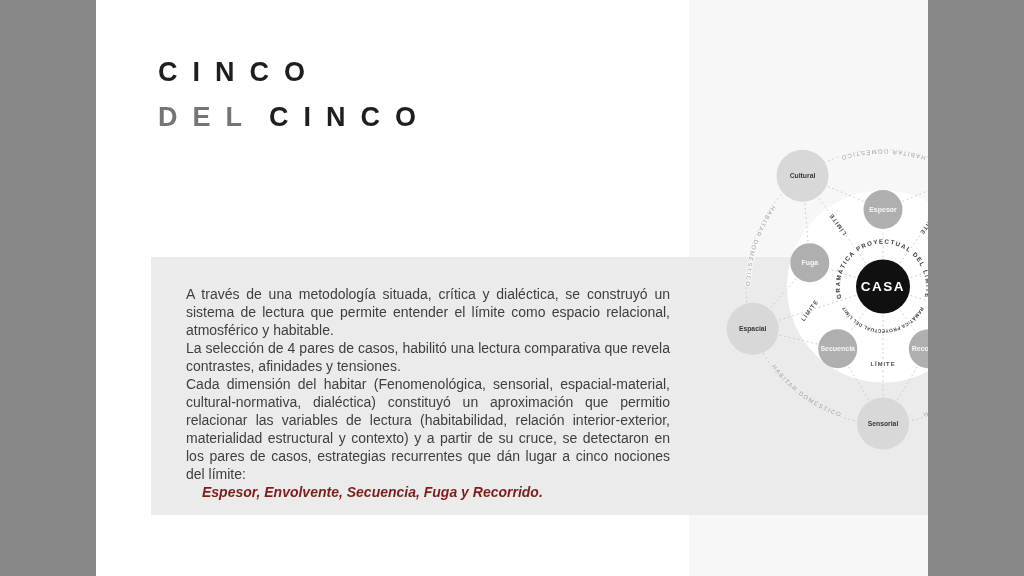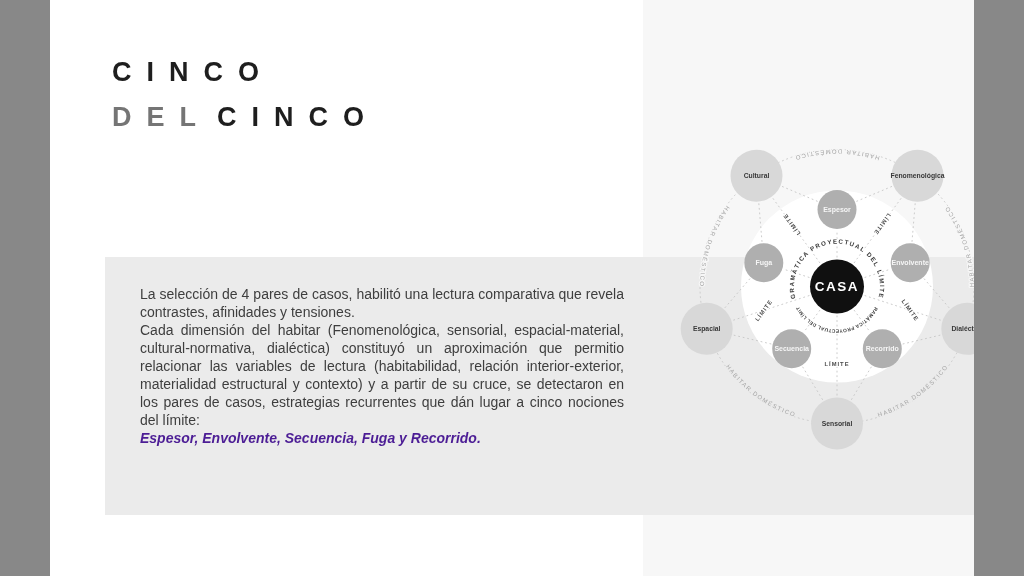--- a/index.html
+++ b/index.html
@@ -1,52 +1,53 @@
 <!DOCTYPE html>
 <html><head>
 <meta charset="utf-8">
 <style>
   html,body{margin:0;padding:0;background:#888;}
   .slide{
-    position:relative;width:924px;height:576px;background:#ffffff;
+    position:relative;width:832px;height:576px;background:#ffffff;
     overflow:hidden;font-family:"Liberation Sans",sans-serif;margin:0 auto;
   }
   .right-panel{position:absolute;left:593px;top:0;width:431px;height:576px;}
   .gray-band{position:absolute;left:55px;top:257px;width:922px;height:258px;}
   .title{
     position:absolute;left:62px;top:50px;
     font-weight:bold;font-size:27px;line-height:45px;letter-spacing:15px;
     white-space:nowrap;
   }
   .t-dark{color:#1e1e1e;}
   .t-gray{color:#757575;}
-  .t-del{margin-right:6px;}
+  .t-del{margin-right:12px;}
   .body-text{
     position:absolute;left:90px;top:285px;width:484px;
     font-size:14px;line-height:18px;text-align:justify;color:#3e3e3e;
   }
   .body-text p{margin:0;}
-  .body-text p.highlight{font-weight:bold;font-style:italic;color:#4c1d95;}
+  .body-text p.highlight{font-weight:bold;font-style:italic;color:#7f1d1d;margin-left:16px;}
   #diagram{position:absolute;left:0;top:0;}
   #diagram text{font-family:"Liberation Sans",sans-serif;}
 </style>
 </head>
 <body>
 
 <div class="slide">
 
   <div class="right-panel" style="background: rgb(247, 247, 247);"></div>
   <div class="gray-band" style="background: rgb(235, 235, 235);"></div>
 
   <header class="title">
     <div class="t-dark">CINCO</div>
     <div><span class="t-gray t-del">DEL</span><span class="t-dark">CINCO</span></div>
   </header>
 
   <section class="body-text">
+    <p>A través de una metodología situada, crítica y dialéctica, se construyó un sistema de lectura que permite entender el límite como espacio relacional, atmosférico y habitable.</p>
     <p>La selección de 4 pares de casos, habilitó una lectura comparativa que revela contrastes, afinidades y tensiones.</p>
     <p>Cada dimensión del habitar (Fenomenológica, sensorial, espacial-material, cultural-normativa, dialéctica) constituyó un aproximación que permitio relacionar las variables de lectura (habitabilidad, relación interior-exterior, materialidad estructural y contexto) y a partir de su cruce, se detectaron en los pares de casos, estrategias recurrentes que dán lugar a cinco nociones del límite:</p>
     <p class="highlight">Espesor, Envolvente, Secuencia, Fuga y Recorrido.</p>
   </section>
 
   <svg id="diagram" width="1024" height="576" viewBox="0 0 1024 576" aria-hidden="true">
       <circle cx="787" cy="286.5" r="96" fill="#ffffff"></circle>
       <circle cx="787" cy="286.5" r="137" fill="none" stroke="#c6c6c6" stroke-width="0.9" stroke-dasharray="1.8 2.8"></circle>
       <path id="habitar-arc-0" d="M 855.5 167.9 A 137 137 0 0 0 718.5 167.9" fill="none"></path>
       <text font-size="6" letter-spacing="1.4" fill="#a5a5a5" paint-order="stroke" stroke="#f7f7f7" stroke-width="2.4" stroke-linejoin="round"><textPath href="#habitar-arc-0" startOffset="50%" text-anchor="middle">HABITAR DOMÉSTICO</textPath></text>

